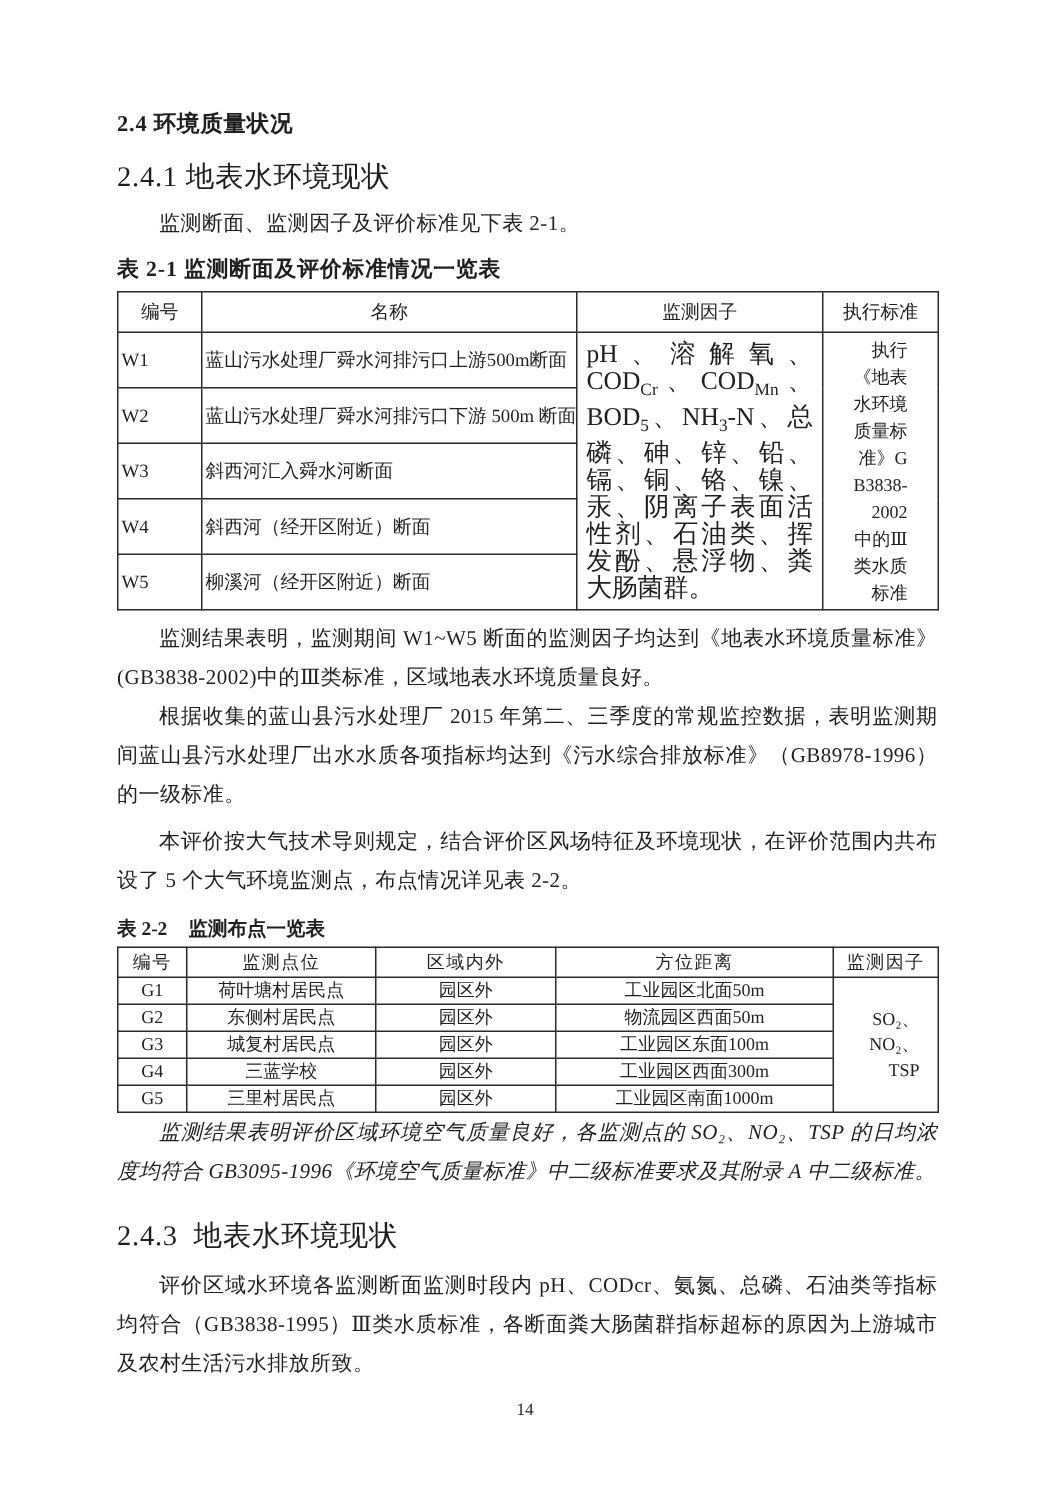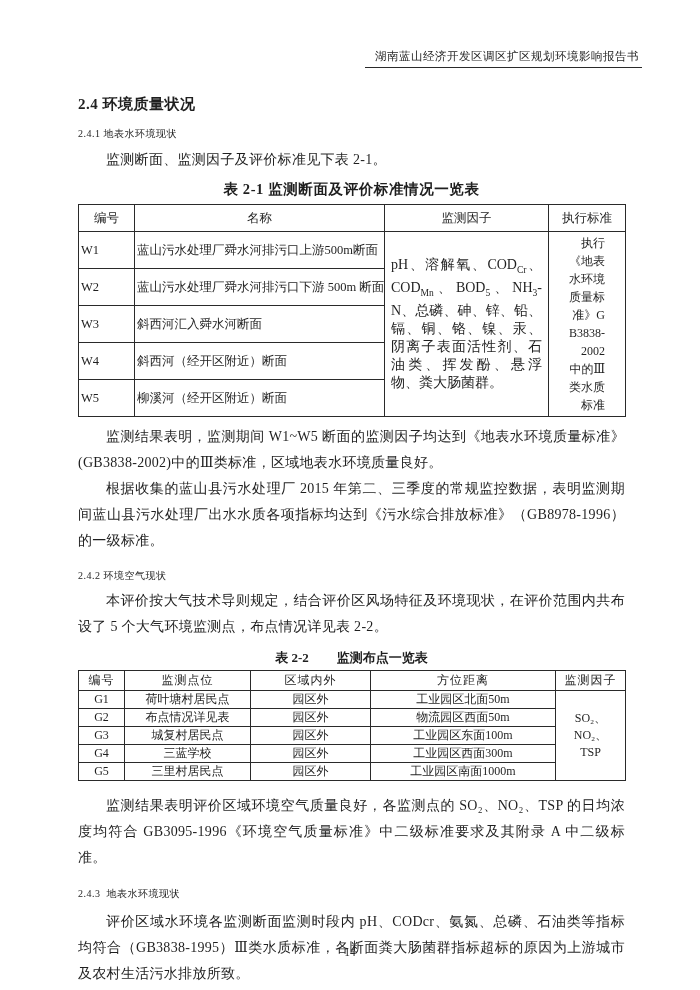--- a/index.html
+++ b/index.html
@@ -19,70 +19,67 @@
   .doc-header .hdr-inner{
     display:inline-block;
     font-size:11.5px;
     letter-spacing:.5px;
     padding:0 3px 3px 10px;
     border-bottom:1.6px solid #2a2a2a;
   }
   
   .sec-heading{white-space:pre-wrap;}
   .h-24{font-size:15px;font-weight:bold;margin:27px 0 0 0;letter-spacing:.5px;}
-  .h-sub{font-size:10px;font-weight:normal;margin:13px 0 0 0;letter-spacing:.5px;}
+  .h-sub{font-size:19px;font-weight:normal;margin:13px 0 0 0;letter-spacing:.5px;}
   
   .para{
     font-size:14px;
     line-height:26px;
     text-indent:2em;
     text-align:justify;
     margin:5px 0 0 0;
     letter-spacing:.3px;
   }
   
   .tbl-title{
-    text-align:center;font-weight:bold;
+    font-weight:bold;
   }
   .t1-title{font-size:14.5px;margin:7px 0 5px 0;letter-spacing:.6px;}
   .t2-title{font-size:13px;margin:9px 0 3px 0;}
-  .t2-title .title-label{margin-right:28px;}
+  .t2-title .title-label{margin-right:14px;}
   
   table{border-collapse:collapse;table-layout:fixed;width:547px;}
   td,th{border:1.4px solid #2a2a2a;font-weight:normal;overflow:hidden;}
   .t1{font-size:12.5px;}
   .t1 th{height:24px;text-align:center;}
   .t1 td{height:20.5px;text-align:left;padding:0 2px;white-space:nowrap;}
   .t1 td.factors-cell{
     white-space:normal;text-align:justify;vertical-align:middle;
-    padding:2px 6px;line-height:18px;font-size:14px;
+    padding:2px 6px;line-height:18px;font-size:17px;
   }
   .t1 td.factors-cell sub{font-size:68%;}
   .t1 td.standard-cell{
     white-space:normal;text-align:right;vertical-align:middle;
     padding:2px 20px;line-height:18px;word-break:break-all;font-size:12px;
   }
   .t2{font-size:12px;margin:0;}
   .t2 th{height:17px;text-align:center;letter-spacing:1px;}
   .t2 td{height:15.5px;text-align:center;padding:0 12px;white-space:nowrap;}
-  .t2 td.factors2-cell{white-space:pre-line;vertical-align:middle;line-height:17px;}
+  .t2 td.factors2-cell{white-space:pre-line;vertical-align:middle;line-height:17px;text-align:right;}
   
   .page-footer{
-    position:absolute;left:0;right:0;bottom:32px;
+    position:absolute;left:0;right:0;bottom:44px;
     text-align:center;font-size:11.5px;color:#2a2a2a;
   }
 </style>
 </head>
 <body>
 
 <div class="page">
 
-  <div class="doc-header">
-    <span class="hdr-inner">湖南蓝山经济开发区调区扩区规划环境影响报告书</span>
-  </div>
 
   <div class="sec-heading h-24">2.4 环境质量状况</div>
 
   <div class="sec-heading h-sub">2.4.1 地表水环境现状</div>
 
   <p class="para" style="margin-top:6px;">监测断面、监测因子及评价标准见下表 2-1。</p>
 
   <div class="tbl-title t1-title">表 2-1 监测断面及评价标准情况一览表</div>
 
   <table class="t1">
@@ -122,21 +119,20 @@
         <tr>
           <td>W5</td>
           <td>柳溪河（经开区附近）断面</td>
         </tr>
       </tbody>
   </table>
 
   <p class="para" style="margin-top:7px;">监测结果表明，监测期间 W1~W5 断面的监测因子均达到《地表水环境质量标准》(GB3838-2002)中的Ⅲ类标准，区域地表水环境质量良好。</p>
   <p class="para" style="margin-top:0;">根据收集的蓝山县污水处理厂 2015 年第二、三季度的常规监控数据，表明监测期间蓝山县污水处理厂出水水质各项指标均达到《污水综合排放标准》（GB8978-1996）的一级标准。</p>
 
-  <div class="sec-heading h-sub" style="margin-top:15px;">2.4.2 环境空气现状</div>
 
   <p class="para">本评价按大气技术导则规定，结合评价区风场特征及环境现状，在评价范围内共布设了 5 个大气环境监测点，布点情况详见表 2-2。</p>
 
   <div class="tbl-title t2-title">
     <span class="title-label">表 2-2</span><span>监测布点一览表</span>
   </div>
 
   <table class="t2">
     <colgroup>
       <col style="width:46px">
@@ -159,21 +155,21 @@
           <td>G1</td>
           <td>荷叶塘村居民点</td>
           <td>园区外</td>
           <td>工业园区北面50m</td>
           <td class="factors2-cell" rowspan="5">SO₂、
 NO₂、
 TSP</td>
         </tr>
         <tr>
           <td>G2</td>
-          <td>布点情况详见表</td>
+          <td>东侧村居民点</td>
           <td>园区外</td>
           <td>物流园区西面50m</td>
         </tr>
         <tr>
           <td>G3</td>
           <td>城复村居民点</td>
           <td>园区外</td>
           <td>工业园区东面100m</td>
         </tr>
         <tr>
@@ -184,21 +180,21 @@
         </tr>
         <tr>
           <td>G5</td>
           <td>三里村居民点</td>
           <td>园区外</td>
           <td>工业园区南面1000m</td>
         </tr>
       </tbody>
   </table>
 
-  <p class="para" style="margin-top:12px;">监测结果表明评价区域环境空气质量良好，各监测点的 SO₂、NO₂、TSP 的日均浓度均符合 GB3095-1996《环境空气质量标准》中二级标准要求及其附录 A 中二级标准。</p>
+  <p class="para" style="margin-top:1px;font-style:italic;">监测结果表明评价区域环境空气质量良好，各监测点的 SO₂、NO₂、TSP 的日均浓度均符合 GB3095-1996《环境空气质量标准》中二级标准要求及其附录 A 中二级标准。</p>
 
   <div class="sec-heading h-sub" style="margin-top:16px;">2.4.3  地表水环境现状</div>
 
   <p class="para" style="margin-top:8px;">评价区域水环境各监测断面监测时段内 pH、CODcr、氨氮、总磷、石油类等指标均符合（GB3838-1995）Ⅲ类水质标准，各断面粪大肠菌群指标超标的原因为上游城市及农村生活污水排放所致。</p>
 
   <div class="page-footer">14</div>
 
 </div>
 
 </body></html>

